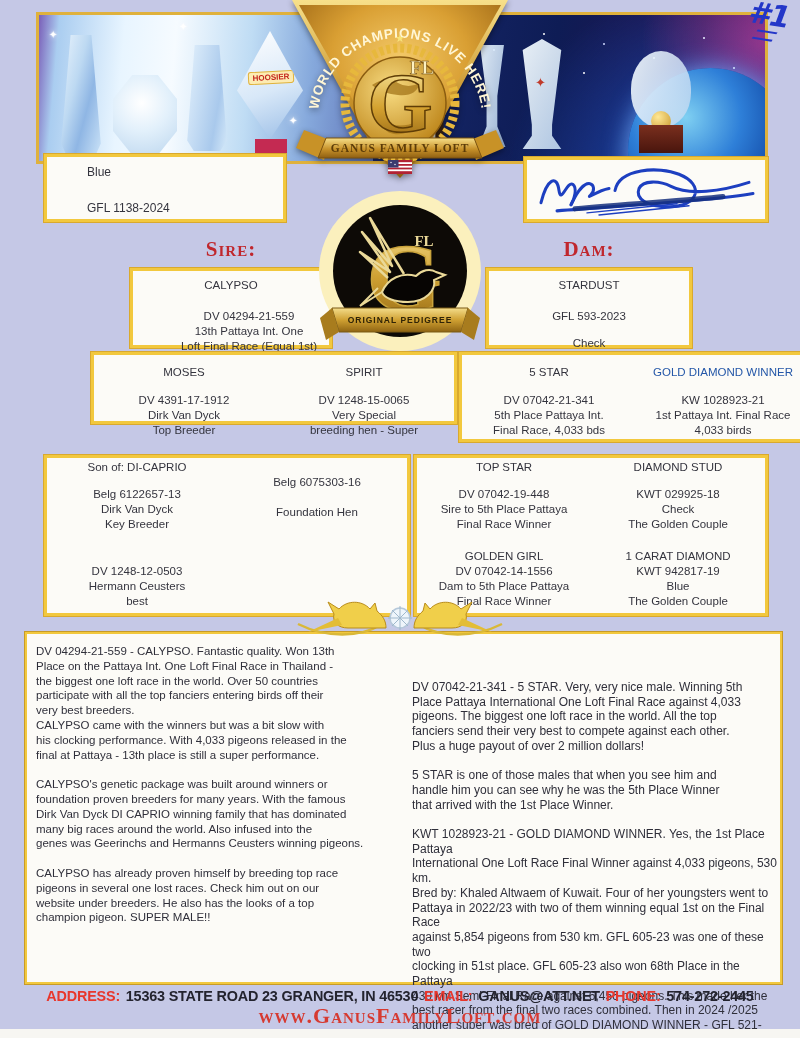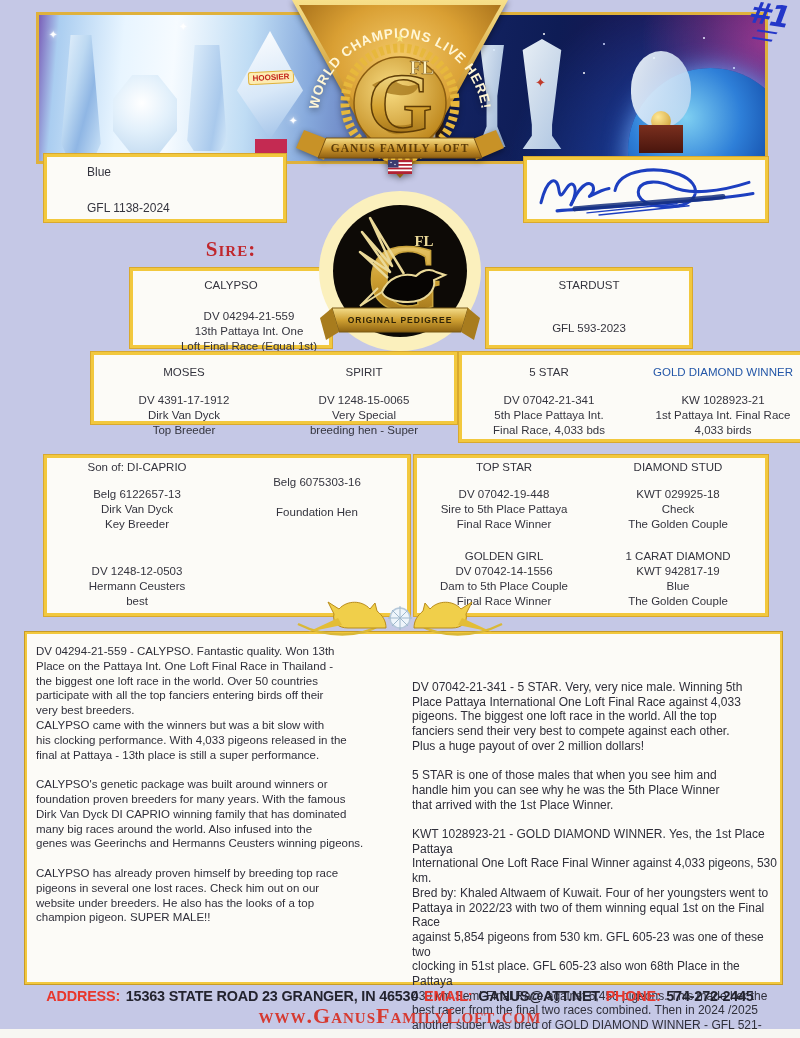--- a/index.html
+++ b/index.html
@@ -66,21 +66,21 @@
   .bird-box .line2{margin-top:22px;}
   .sig-box{left:524px;top:157px;width:244px;height:65px;z-index:7;}
   .parent-label{position:absolute;font-family:"Liberation Serif",serif;font-variant:small-caps;
     font-weight:bold;font-size:21px;color:#c0272d;text-align:center;letter-spacing:1px;}
   .sire-label{left:130px;top:237px;width:202px;}
   .dam-label{left:486px;top:237px;width:206px;}
   .sire-box{left:130px;top:268px;width:202px;height:80px;text-align:center;font-size:11.5px;padding-top:8px;}
   .dam-box{left:486px;top:268px;width:206px;height:80px;text-align:center;font-size:11.5px;padding-top:8px;}
   .sire-box .cell-title{margin-bottom:16px;}
   .sire-box .cell-line{line-height:15px;min-height:15px;padding-left:36px;}
-  .dam-box .cell-title{margin-bottom:22px;}
+  .dam-box .cell-title{margin-bottom:10px;}
   .dam-box .cell-line{line-height:27px;min-height:27px;}
   
   .oval-logo{position:absolute;left:318px;top:190px;width:164px;height:162px;z-index:5;}
   
   .gen-box{display:flex;padding-top:11px;text-align:center;font-size:11.5px;}
   .row1-left{left:52px;top:352px;width:366px;height:72px;margin-left:39px;}
   .row1-right{left:414px;top:352px;width:354px;height:90px;margin-left:45px;}
   .gcell{flex:1;}
   .cell-title{min-height:14px;}
   .gen-box .cell-title{margin-bottom:13px;}
@@ -250,20 +250,21 @@
         <path d="M64,102 L42,116 L60,98" stroke="#ead998" stroke-width="2" fill="none"></path>
       </g>
       <polygon points="14,118 150,118 143,142 21,142" fill="url(#logoGold)" stroke="#7a5a14" stroke-width="1"></polygon>
       <polygon points="14,118 21,142 8,150 2,128" fill="#a87c1e"></polygon>
       <polygon points="150,118 143,142 156,150 162,128" fill="#a87c1e"></polygon>
       <text x="82" y="133" text-anchor="middle" font-family="Liberation Sans, sans-serif" font-size="8.5" font-weight="bold" letter-spacing="1" fill="#2f2306">ORIGINAL PEDIGREE</text>
     </svg>
   </div>
 
   <div class="parent-label sire-label">Sire:</div>
+  <div class="parent-label dam-label">Dam:</div>
 
   <div class="box sire-box">
     <div class="cell-title">CALYPSO</div>
     <div class="cell-line">DV 04294-21-559</div>
     <div class="cell-line">13th Pattaya Int. One</div>
     <div class="cell-line">Loft Final Race (Equal 1st)</div>
   </div>
 
   <div class="box dam-box">
     <div class="cell-title">STARDUST</div>
@@ -329,21 +330,21 @@
     </div>
     <div class="g3top">
       <div class="cell-title">DIAMOND STUD</div>
       <div class="cell-line">KWT 029925-18</div>
       <div class="cell-line">Check</div>
       <div class="cell-line">The Golden Couple</div>
     </div>
     <div class="g3bot">
       <div class="cell-title">GOLDEN GIRL</div>
       <div class="cell-line">DV 07042-14-1556</div>
-      <div class="cell-line">Dam to 5th Place Couple</div>
+      <div class="cell-line">Dam to 5th Place Pattaya</div>
       <div class="cell-line">Final Race Winner</div>
     </div>
     <div class="g3bot">
       <div class="cell-title">1 CARAT DIAMOND</div>
       <div class="cell-line">KWT 942817-19</div>
       <div class="cell-line">Blue</div>
       <div class="cell-line">The Golden Couple</div>
     </div>
   </div>
 

